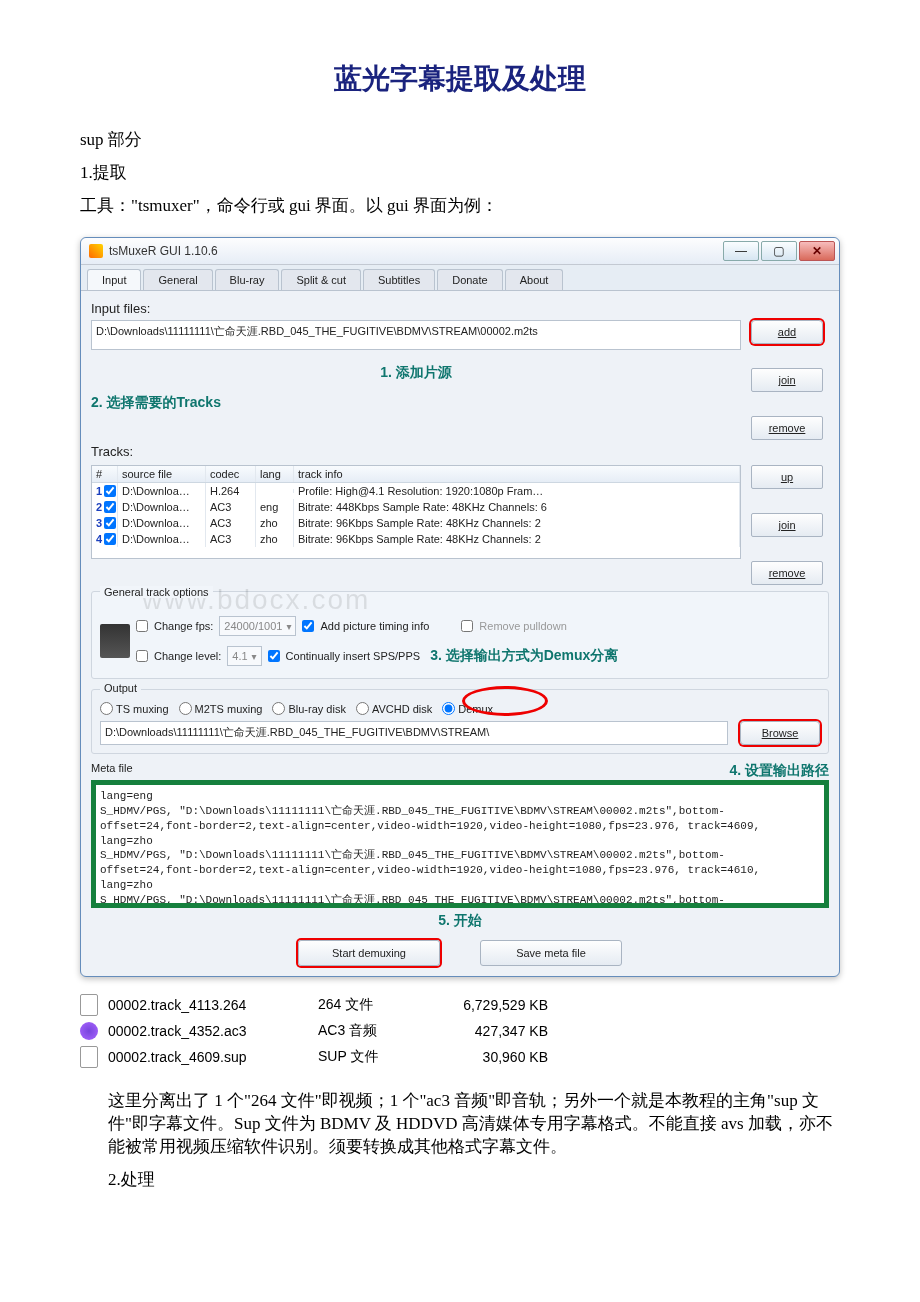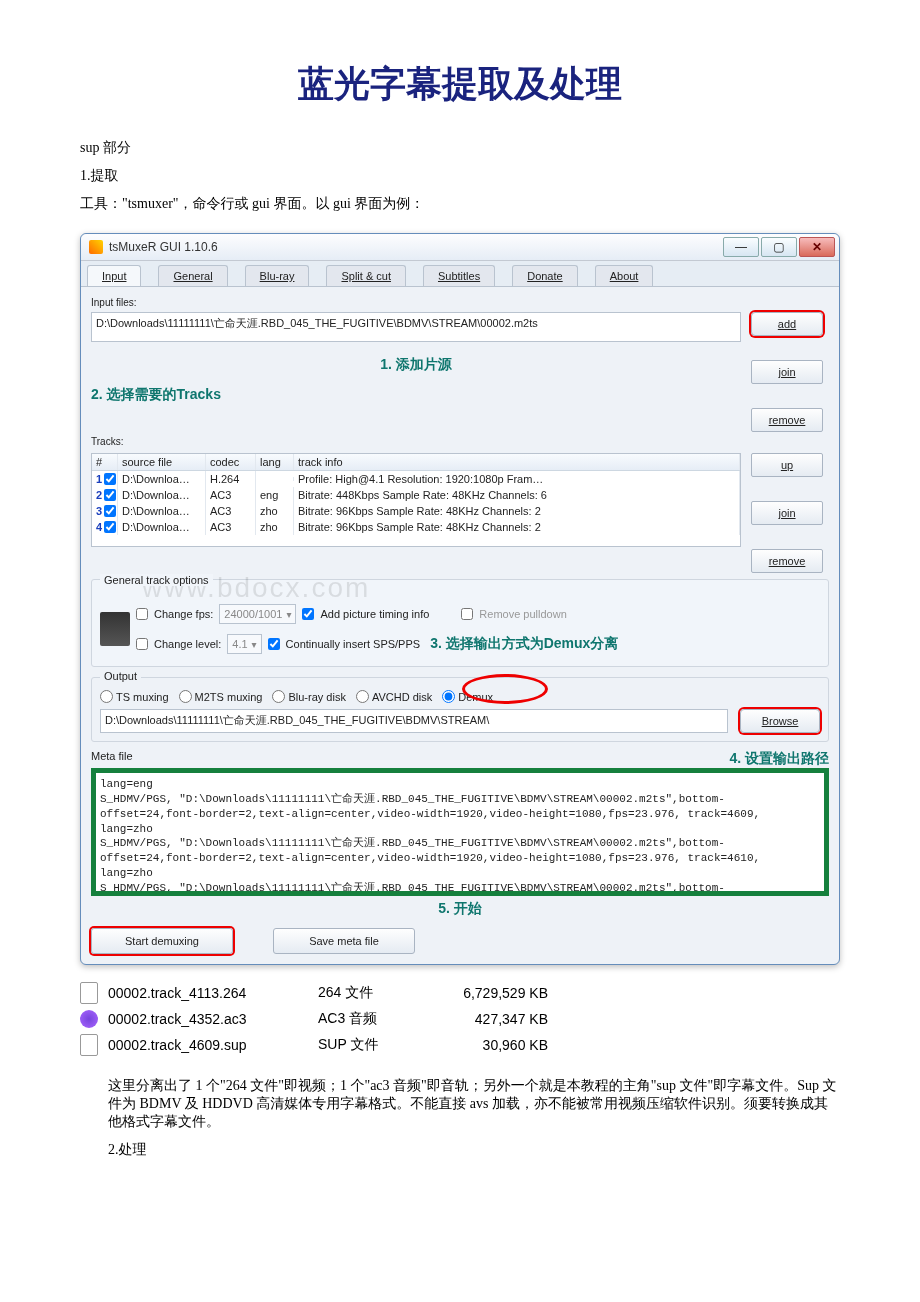--- a/index.html
+++ b/index.html
@@ -8,27 +8,27 @@
   background: #fff;
   font-family: "SimSun", "宋体", serif;
   width: 920px;
 }
 .doc-wrap {
   padding: 60px 80px 40px 80px;
 }
 .doc-title {
   text-align: center;
   color: #1a237e;
-  font-size: 36px;
+  font-size: 28px;
   font-weight: bold;
   font-family: "SimHei", "黑体", sans-serif;
   margin-bottom: 30px;
 }
 .doc-text {
-  font-size: 14px;
+  font-size: 17px;
   color: #000;
   margin: 10px 0;
 }
 .app-window {
   margin: 20px 0 10px 0;
   border: 1px solid #658dbb;
   border-radius: 6px;
   background: #eef2f7;
   font-family: "Tahoma", "Arial", sans-serif;
   font-size: 11px;
@@ -76,40 +76,39 @@
   background: linear-gradient(#f7bcbc,#d96a5b);
   border-color: #b55;
   color: #600;
   font-weight: bold;
 }
 .tabs {
   display: flex;
   border-bottom: 1px solid #b9c3cf;
   background: #e6edf4;
   padding: 4px 6px 0 6px;
-  gap: 15px;
-  text-decoration: underline;
+  gap: 0;
 }
 .tab {
   padding: 4px 14px;
   border: 1px solid #b9c3cf;
   border-bottom: none;
   background: #e3e7ee;
   margin-right: 2px;
   border-top-left-radius: 3px;
   border-top-right-radius: 3px;
 }
 .tab.active {
   background: #f5f8fb;
 }
 .panel {
   padding: 6px 10px 10px 10px;
 }
 .group-label {
-  font-size: 10px;
+  font-size: 13px;
   margin: 4px 0;
 }
 .inputfiles-box {
   border: 1px solid #b9c3cf;
   background: #fff;
   height: 22px;
   padding: 3px 4px;
   overflow: hidden;
   font-family: "Tahoma", sans-serif;
 }
@@ -274,20 +273,21 @@
   font-family: "Courier New", monospace;
   font-size: 11px;
   line-height: 1.35;
   height: 110px;
   overflow: auto;
   position: relative;
 }
 .bottom-btns {
   display: flex;
   gap: 40px;
+  justify-content: center;
   margin-top: 10px;
 }
 .big-btn {
   width: 140px;
   height: 24px;
   border: 1px solid #a9b4c2;
   border-radius: 3px;
   background: linear-gradient(#fefefe,#e5ebf2);
   display: flex;
   align-items: center;

